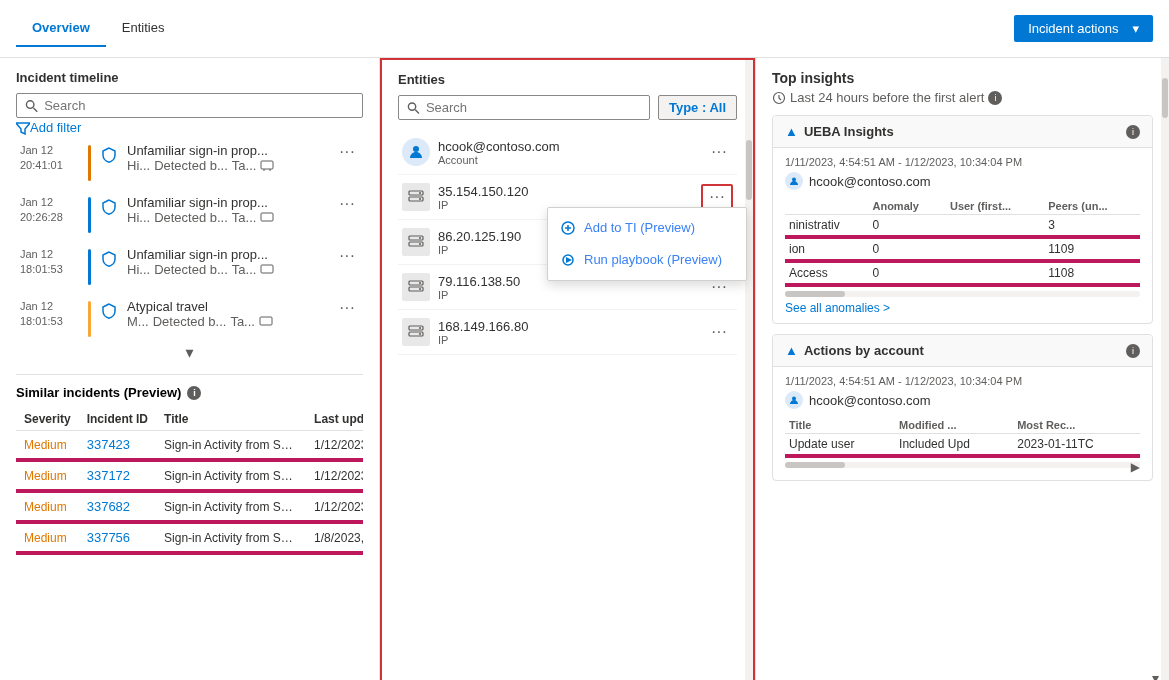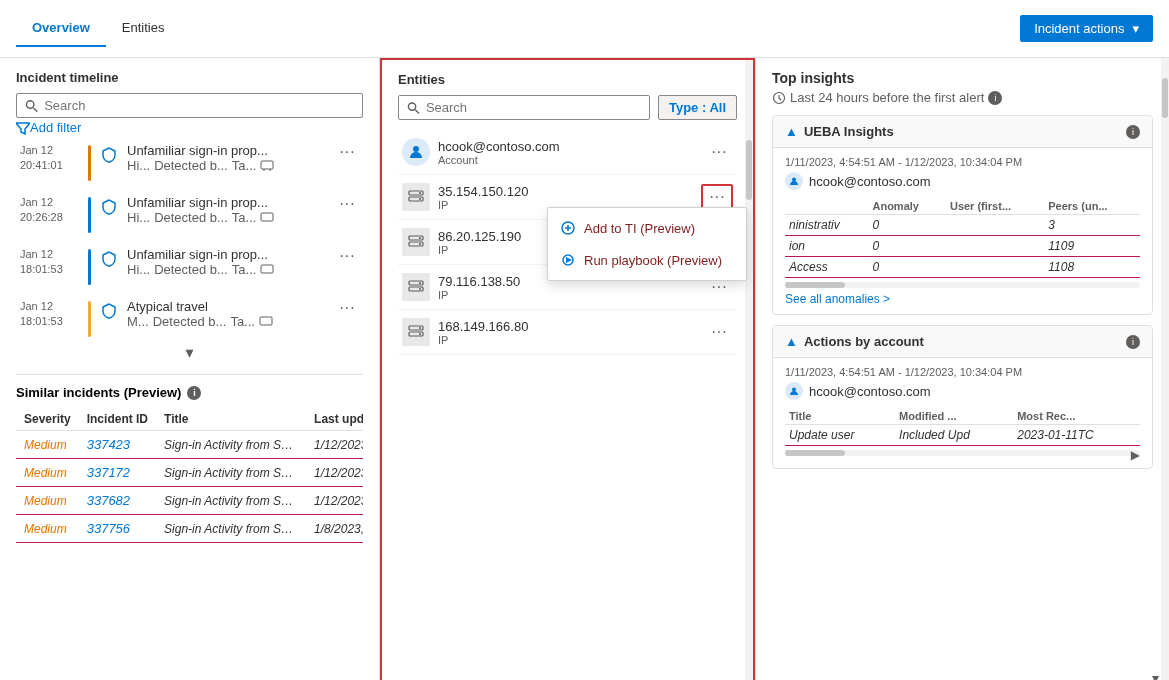--- a/index.html
+++ b/index.html
@@ -31,21 +31,21 @@
     .incident-actions-btn {
       background: #0078d4;
       color: #fff;
       border: none;
       padding: 6px 14px;
       border-radius: 2px;
       cursor: pointer;
       font-size: 13px;
       display: flex;
       align-items: center;
-      gap: 8px;
+      gap: 14px;
     }
 
     .main-content {
       display: flex;
       height: calc(680px - 42px);
       overflow: hidden;
     }
 
     
     .left-panel {
@@ -170,26 +170,25 @@
       padding: 4px 8px;
       font-size: 12px;
       font-weight: 600;
       color: #323130;
       white-space: nowrap;
     }
     td {
       padding: 6px 8px;
       font-size: 12px;
       color: #323130;
-      border-bottom: 1px solid #be185d;
+      border-bottom: 4px solid #be185d;
       white-space: nowrap;
       overflow: hidden;
       text-overflow: ellipsis;
       max-width: 150px;
-      font-style: italic;
     }
     .sev-medium { color: #e07800; font-weight: 500; }
     .incident-link { color: #0078d4; text-decoration: none; cursor: pointer; }
 
     
     .middle-panel {
       width: 375px;
       min-width: 375px;
       padding: 12px 16px;
       background: #fff;
@@ -270,26 +269,26 @@
       background: #fff;
       border: 1px solid #d2d0ce;
       border-radius: 2px;
       box-shadow: 0 4px 12px rgba(0,0,0,0.15);
       z-index: 100;
       min-width: 200px;
       padding: 4px 0;
     }
     .context-menu-item {
       display: flex;
-      align-items: center;
+      align-items: flex-start;
       gap: 8px;
       padding: 8px 12px;
       cursor: pointer;
       font-size: 13px;
-      color: #7f1d1d;
+      color: #3b82f6;
     }
 
     
     .right-panel {
       flex: 1;
       padding: 12px 16px;
       background: #fff;
       border-left: 1px solid #e0e0e0;
       overflow-y: auto;
       position: relative;

